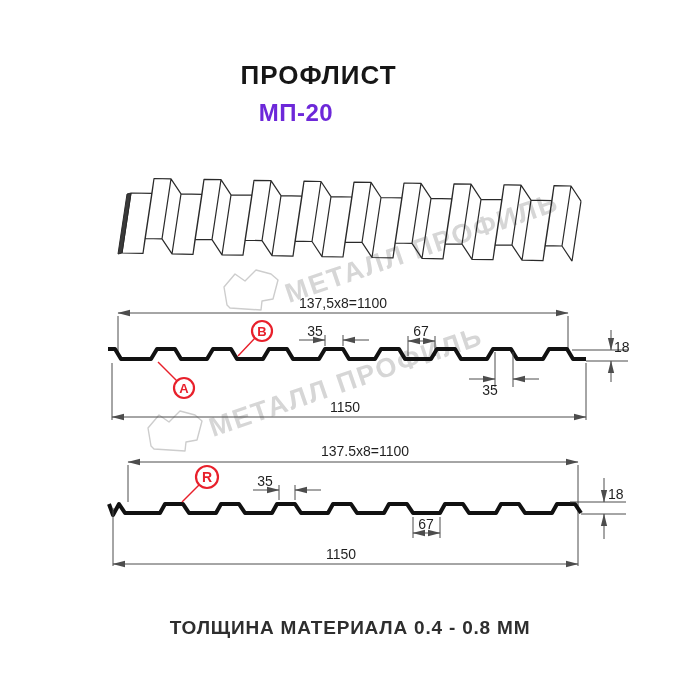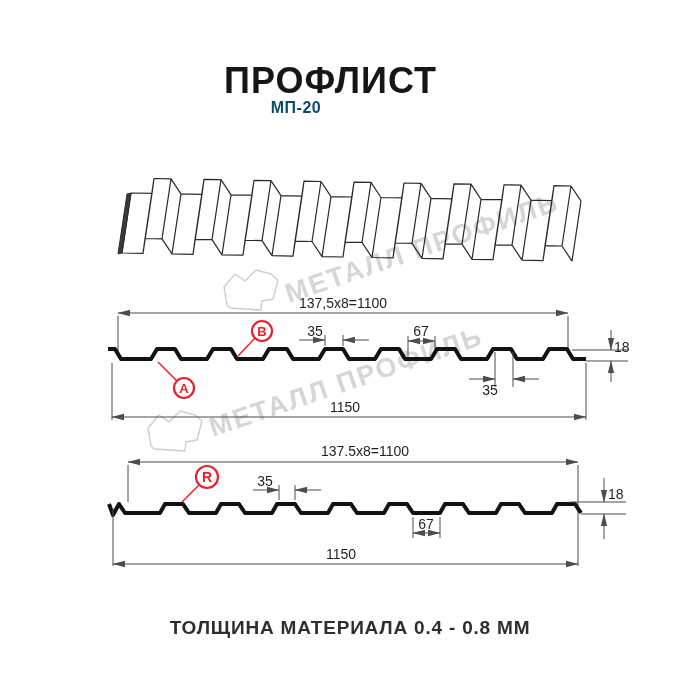--- a/index.html
+++ b/index.html
@@ -1,21 +1,21 @@
 <!DOCTYPE html>
 <html><head>
 <meta charset="utf-8">
 <style>
   html,body { margin:0; padding:0; background:#ffffff; }
   .page { position:relative; width:700px; height:700px; background:#ffffff; overflow:hidden;
           font-family:"Liberation Sans", sans-serif; }
-  .title { position:absolute; left:12px; top:60px; width:637px; text-align:center;
-           font-size:36px; font-weight:bold; letter-spacing:1px; color:#161616; }
+  .title { position:absolute; left:0; top:60px; width:637px; text-align:center;
+           font-size:26px; font-weight:bold; letter-spacing:1px; color:#161616; }
   .subtitle { position:absolute; left:0; top:99px; width:592px; text-align:center;
-              font-size:16px; font-weight:bold; letter-spacing:0.5px; color:#0c4a6e; }
+              font-size:24px; font-weight:bold; letter-spacing:0.5px; color:#6d28d9; }
   .footer-note { position:absolute; left:0; top:617px; width:700px; text-align:center;
                  font-size:19px; font-weight:bold; letter-spacing:0.8px; color:#2e2e2e; }
   svg.canvas { position:absolute; left:0; top:0; }
   svg text { font-family:"Liberation Sans", sans-serif; fill:#1f1f1f; font-size:14px; }
   .dimline { stroke:#4d4d4d; stroke-width:1; fill:none; }
   .profile { stroke:#111111; stroke-width:4; fill:none; stroke-linejoin:round; stroke-linecap:butt; }
   .sheet { stroke:#2a2a2a; stroke-width:1.2; fill:none; stroke-linejoin:round; }
   .callout-circle { fill:#ffffff; stroke:#e8202b; stroke-width:2.2; }
   .callout-letter { fill:#e8202b; font-weight:bold; font-size:13px; text-anchor:middle; }
   .leader { stroke:#e8202b; stroke-width:1.4; fill:none; }

